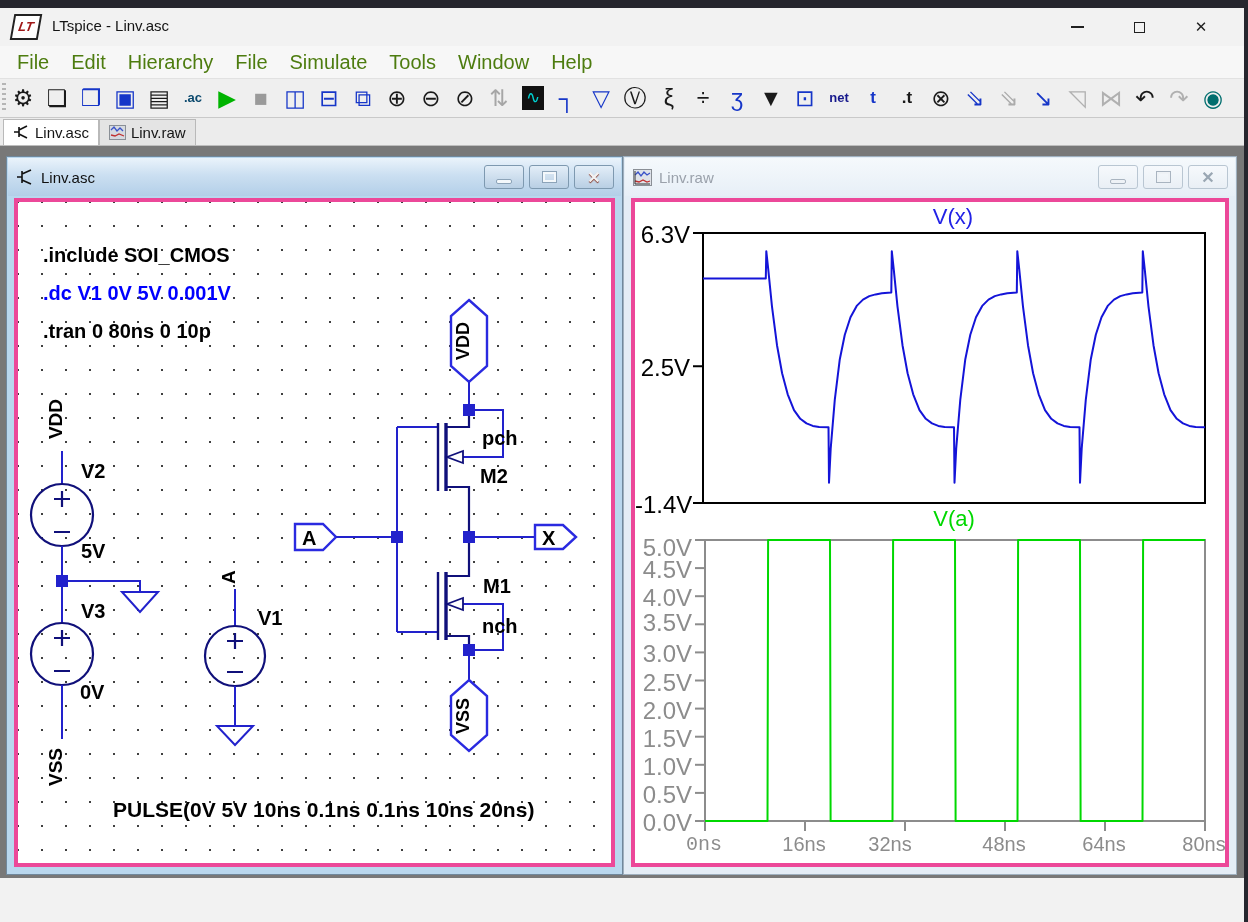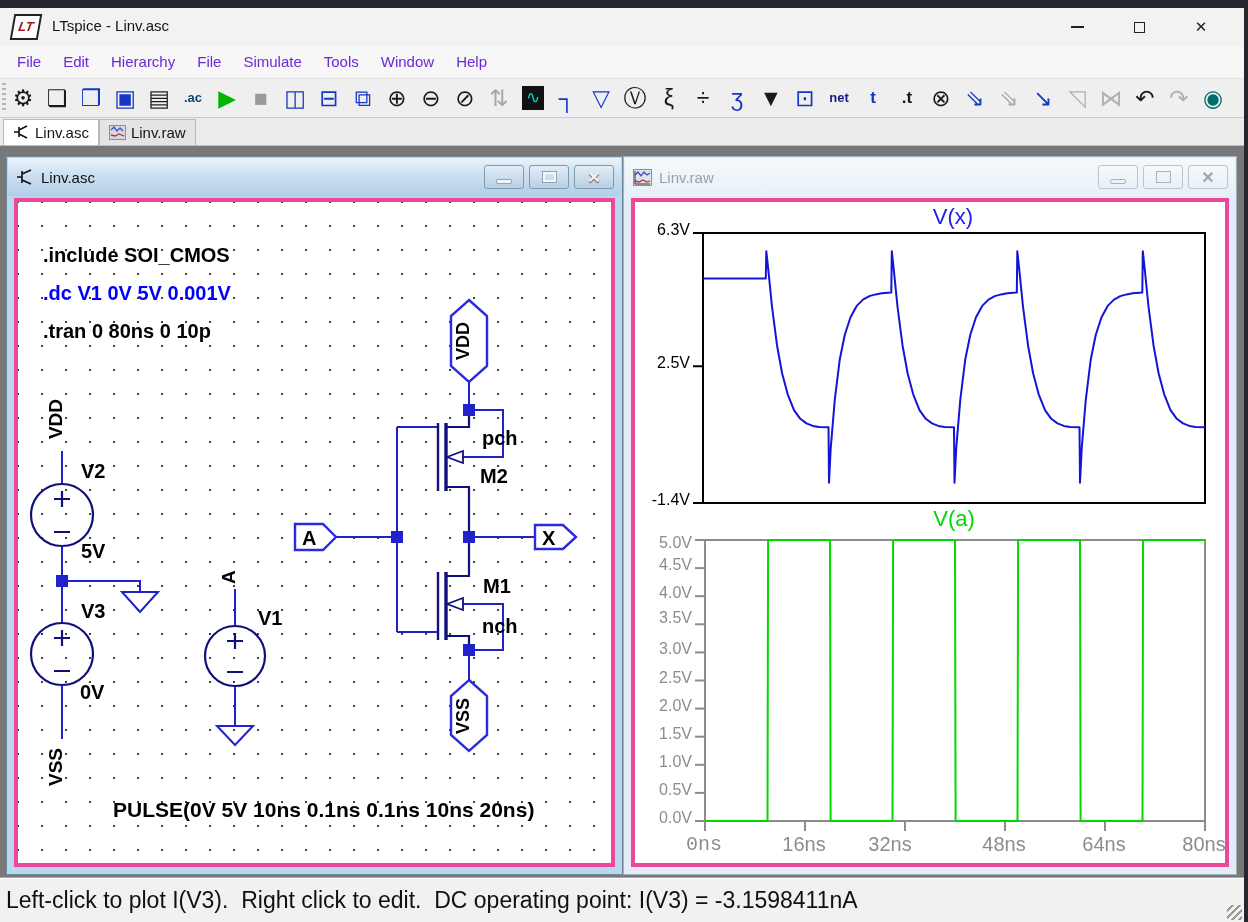--- a/index.html
+++ b/index.html
@@ -13,21 +13,21 @@
     transform:skewX(-10deg); background:#fff; color:#a01818; font-weight:bold; font-style:italic;
     font-size:13px; text-align:center; line-height:22px; }
   .title-text { position:absolute; left:52px; top:9px; font-size:15px; color:#141414; }
   .win-controls { position:absolute; right:12px; top:0; height:38px; display:flex; }
   .win-btn { width:62px; height:38px; display:flex; align-items:center; justify-content:center; color:#202020; font-size:15px; }
   .max-glyph { width:11px; height:11px; border:1.6px solid #202020; display:inline-block; }
   .min-glyph { width:13px; height:2px; background:#202020; display:inline-block; }
 
   
   .menubar { position:absolute; left:0; top:38px; width:100%; height:32px; background:#f7f7f7; display:flex; align-items:center; padding-left:6px; }
-  .menu-item { font-size:15px; color:#6d28d9; padding:0 11px; line-height:32px; }
+  .menu-item { font-size:20px; color:#4d7c0f; padding:0 11px; line-height:32px; }
 
   
   .toolbar { position:absolute; left:0; top:70px; width:100%; height:40px; background:#efefef;
     border-top:1px solid #e2e2e2; border-bottom:1px solid #c9c9c9; display:flex; align-items:center; }
   .tb-grip { width:8px; height:30px; margin-left:2px; background:repeating-linear-gradient(#b5b5b5 0 2px, transparent 2px 5px); width:4px; }
   .tbtn { width:32px; height:32px; margin:0 1px; display:flex; align-items:center; justify-content:center; }
   .tbtn .glyph { font-size:23px; line-height:30px; }
   .tbtn .glyph.txt { font-size:13px; font-weight:bold; }
   .tbtn .glyph.boxed { background:#111; color:#00d2d2; padding:2px 4px; font-size:17px; line-height:20px; }
 
@@ -60,21 +60,21 @@
   .g-x { font-size:16px; font-weight:bold; color:#f2f2f2; text-shadow:0 1px 1px #7a2212; }
   .g-x.gray { color:#9aa7b3; text-shadow:none; }
   .client { position:absolute; left:7px; top:41px; right:7px; bottom:7px; background:#fff; border:4px solid #ec4899; }
   .schem-client { background-image:radial-gradient(circle, #3f3f3f 1px, transparent 1.3px);
     background-size:24px 24px; background-position:12px 12px; }
 
   
   .plot-pane { position:absolute; inset:0; }
   .plot-title { position:absolute; transform:translateX(-50%); font-size:22px; }
   .plot-canvas { position:absolute; }
-  .ytick { position:absolute; text-align:right; font-size:16px; }
+  .ytick { position:absolute; text-align:right; font-size:24px; }
   .xtick { position:absolute; text-align:center; font-size:20px; }
 
   
   .statusbar { position:absolute; left:0; top:870px; width:100%; height:44px; background:#f1f1f1; border-top:1px solid #ffffff; box-shadow:0 -1px 0 #a8a8a8; }
   .status-text { position:absolute; left:6px; top:8px; font-size:23px; color:#101010; white-space:pre; }
   .grip { position:absolute; right:2px; bottom:2px; width:15px; height:15px;
     background:repeating-linear-gradient(135deg, transparent 0 3px, #9a9a9a 3px 5px); }
 
   .edge-right { position:absolute; right:0; top:0; width:4px; height:878px; background:#26262e; }
 </style>
@@ -408,19 +408,15 @@
               <line x1="401" x2="401" y1="282" y2="292" stroke="#8c8c8c" stroke-width="2"></line>
               <line x1="501" x2="501" y1="282" y2="292" stroke="#8c8c8c" stroke-width="2"></line>
               <polyline points="1.0,282.0 63.5,282.0 64.1,1.0 126.0,1.0 126.6,282.0 188.5,282.0 189.1,1.0 251.0,1.0 251.6,282.0 313.5,282.0 314.1,1.0 376.0,1.0 376.6,282.0 438.5,282.0 439.1,1.0 501.0,1.0" fill="none" stroke="#00d800" stroke-width="2" stroke-linejoin="round"></polyline>
             </svg>
           </div>
       </div>
     </div>
 
   </div>
 
-  <div class="statusbar">
-    <span class="status-text">Left-click to plot I(V3).  Right click to edit.  DC operating point: I(V3) = -3.1598411nA</span>
-    <div class="grip"></div>
-  </div>
 </div>
 
 <div class="edge-right"></div>
 
 </body></html>

